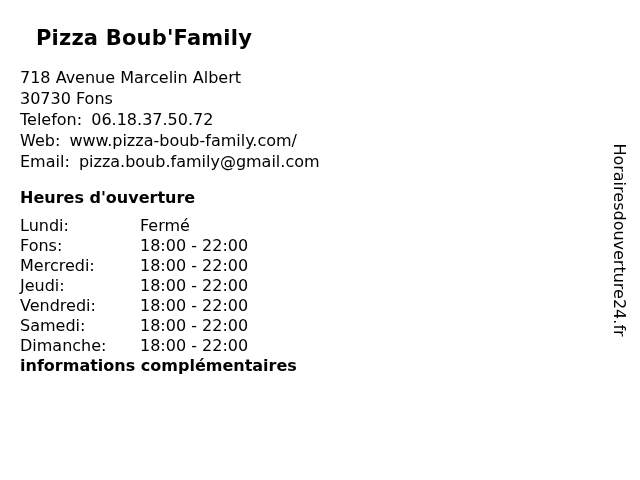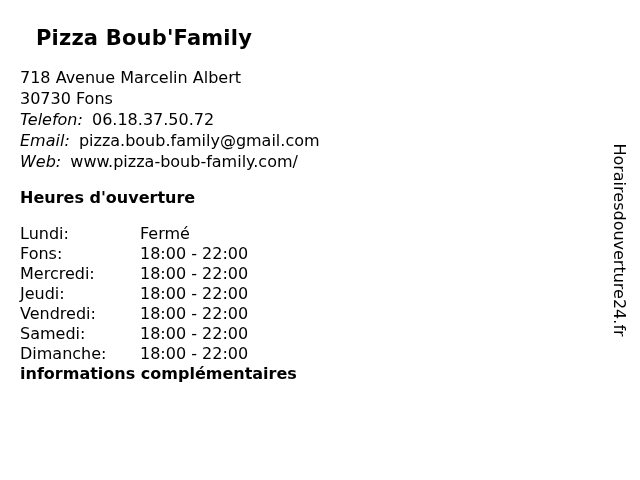--- a/index.html
+++ b/index.html
@@ -22,30 +22,30 @@
     margin: 16px;
     line-height: 25px;
     letter-spacing: 0.2px;
   }
   .contact-block {
     margin-top: 12px;
     font-size: 16px;
     line-height: 21px;
   }
   .contact-line { white-space: nowrap; }
-  .contact-line .label { margin-right: 4px; font-style: italic; }
+  .contact-line .label { margin-right: 4px; }
   .section-heading {
     font-size: 16px;
     font-weight: bold;
     line-height: 20px;
     margin: 0;
   }
   .hours-heading { margin-top: 16px; }
   .hours-table {
-    margin-top: 16px;
+    margin-top: 8px;
     font-size: 16px;
     line-height: 20px;
   }
   .hours-row { display: flex; }
   .hours-day { width: 120px; flex: 0 0 120px; }
   .hours-time { flex: 1; }
   .extra-heading { }
   .extra-text {
     margin-top: 10px;
     font-size: 16px;
@@ -70,26 +70,26 @@
   <h1 class="business-name">Pizza Boub'Family</h1>
 
   <div class="contact-block">
     <div class="contact-line">718 Avenue Marcelin Albert</div>
     <div class="contact-line">30730 Fons</div>
     <div class="contact-line">
       <span class="label">Telefon:</span>
       <span>06.18.37.50.72</span>
     </div>
     <div class="contact-line">
+      <span class="label">Web:</span>
+      <span>www.pizza-boub-family.com/</span>
+    </div>
+    <div class="contact-line">
       <span class="label">Email:</span>
       <span>pizza.boub.family@gmail.com</span>
-    </div>
-    <div class="contact-line">
-      <span class="label">Web:</span>
-      <span>www.pizza-boub-family.com/</span>
     </div>
   </div>
 
   <h2 class="section-heading hours-heading">Heures d'ouverture</h2>
 
   <div class="hours-table">
       <div class="hours-row">
       <span class="hours-day">Lundi:</span>
       <span class="hours-time">Fermé</span>
     </div>

